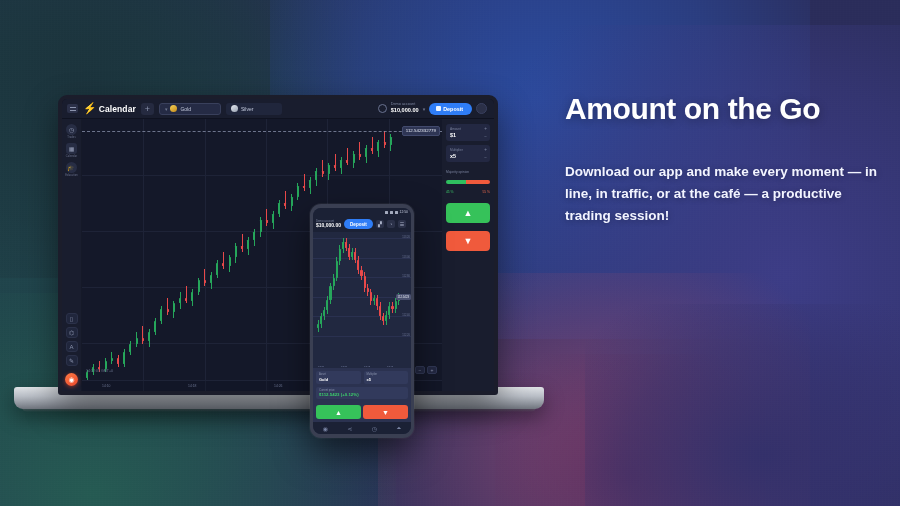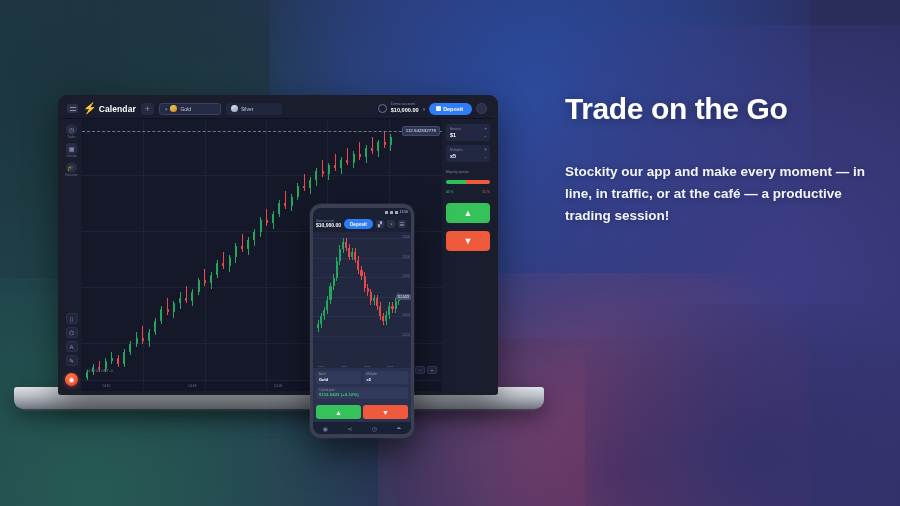--- a/index.html
+++ b/index.html
@@ -270,22 +270,22 @@
   <div class="bg-l bg-green"></div>
   <div class="bg-l bg-blue"></div>
   <div class="bg-l bg-indigo"></div>
   <div class="bg-l bg-magenta"></div>
   <div class="bg-l bg-plum"></div>
   <div class="bg-l bg-violet"></div>
   <div class="bg-noise"></div>
 </div>
 
 <div id="copy">
-  <div id="headline">Trade on the Go</div>
-  <div id="subcopy">Stockity our app and make every moment — in line, in traffic, or at the café — a productive trading session!</div>
+  <div id="headline">Amount on the Go</div>
+  <div id="subcopy">Download our app and make every moment — in line, in traffic, or at the café — a productive trading session!</div>
 </div>
 
 <div id="laptop">
   <div id="laptop-foot"></div>
   <div id="laptop-base">
     <div id="laptop-notch"></div>
   </div>
 
   <div id="laptop-screen">
 

